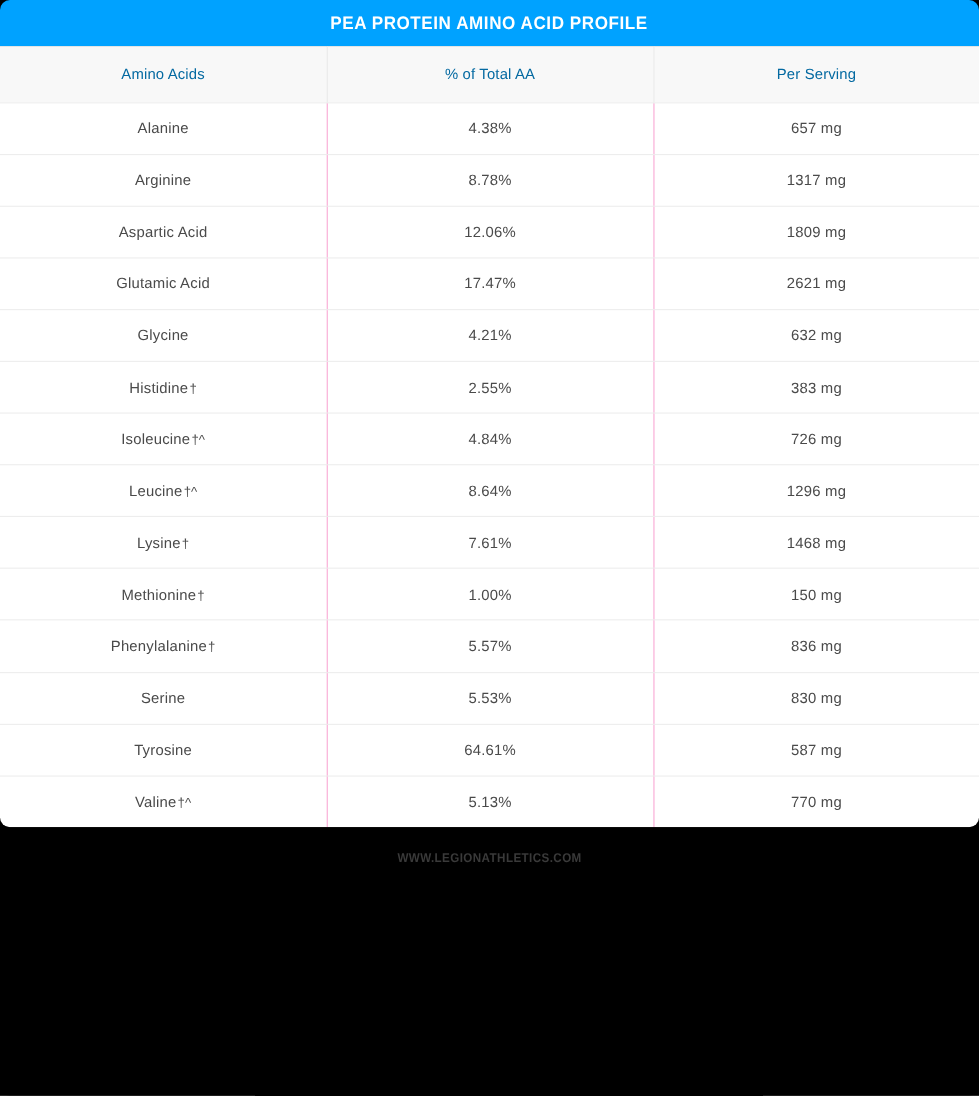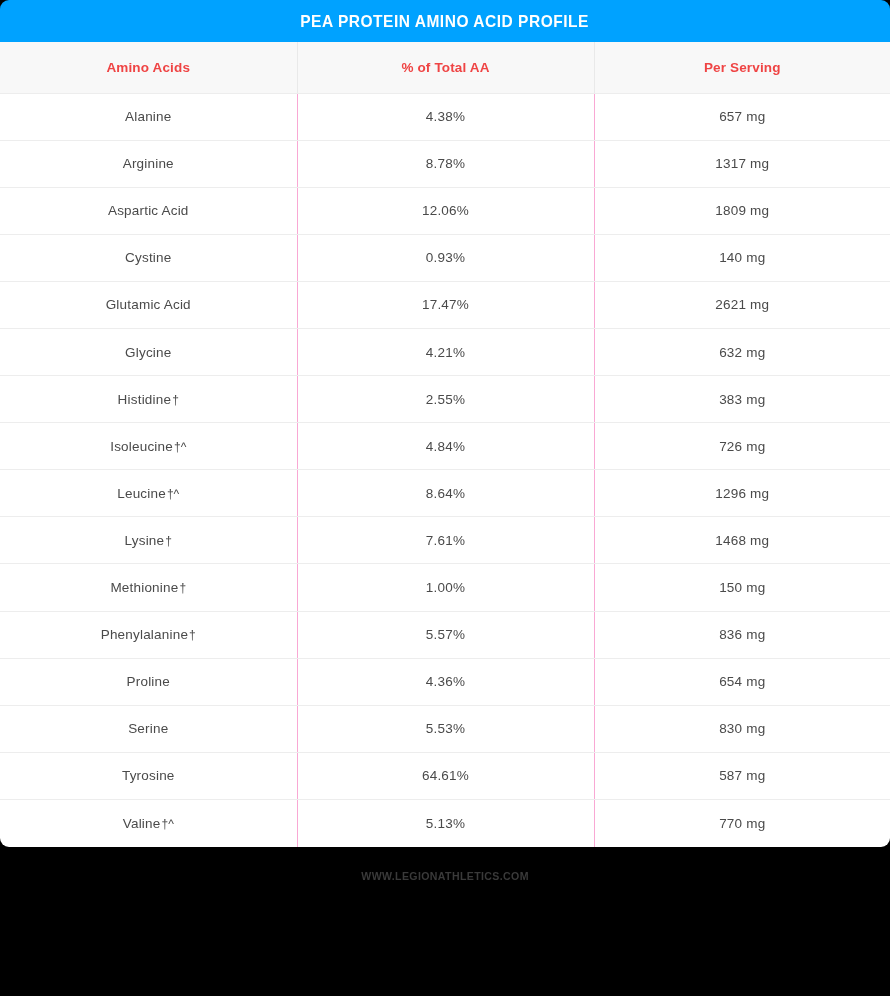--- a/index.html
+++ b/index.html
@@ -57,22 +57,22 @@
   }
 
   col.c-name  { width: 297px; }
   col.c-pct   { width: 297px; }
   col.c-serv  { width: 296px; }
 
   thead tr { background: #F8F8F8; height: 51px; }
 
   thead th {
     font-size: 13.5px;
-    font-weight: bold;
-    color: #ef4444;
+    font-weight: normal;
+    color: #0369a1;
     text-align: center;
     letter-spacing: 0.15px;
     border-right: 1px solid #E9E9E9;
     border-bottom: 1px solid #EDEDED;
     vertical-align: middle;
   }
   thead th:last-child { border-right: none; margin-top: 40px; }
 
   tbody tr { height: 47.1px; }
 
@@ -148,25 +148,20 @@
             <td><span>Arginine</span></td>
             <td>8.78%</td>
             <td>1317 mg</td>
           </tr>
           <tr>
             <td><span>Aspartic Acid</span></td>
             <td>12.06%</td>
             <td>1809 mg</td>
           </tr>
           <tr>
-            <td><span>Cystine</span></td>
-            <td>0.93%</td>
-            <td>140 mg</td>
-          </tr>
-          <tr>
             <td><span>Glutamic Acid</span></td>
             <td>17.47%</td>
             <td>2621 mg</td>
           </tr>
           <tr>
             <td><span>Glycine</span></td>
             <td>4.21%</td>
             <td>632 mg</td>
           </tr>
           <tr>
@@ -193,25 +188,20 @@
             <td><span>Methionine</span><span class="mark">†</span></td>
             <td>1.00%</td>
             <td>150 mg</td>
           </tr>
           <tr>
             <td><span>Phenylalanine</span><span class="mark">†</span></td>
             <td>5.57%</td>
             <td>836 mg</td>
           </tr>
           <tr>
-            <td><span>Proline</span></td>
-            <td>4.36%</td>
-            <td>654 mg</td>
-          </tr>
-          <tr>
             <td><span>Serine</span></td>
             <td>5.53%</td>
             <td>830 mg</td>
           </tr>
           <tr>
             <td><span>Tyrosine</span></td>
             <td>64.61%</td>
             <td>587 mg</td>
           </tr>
           <tr>

